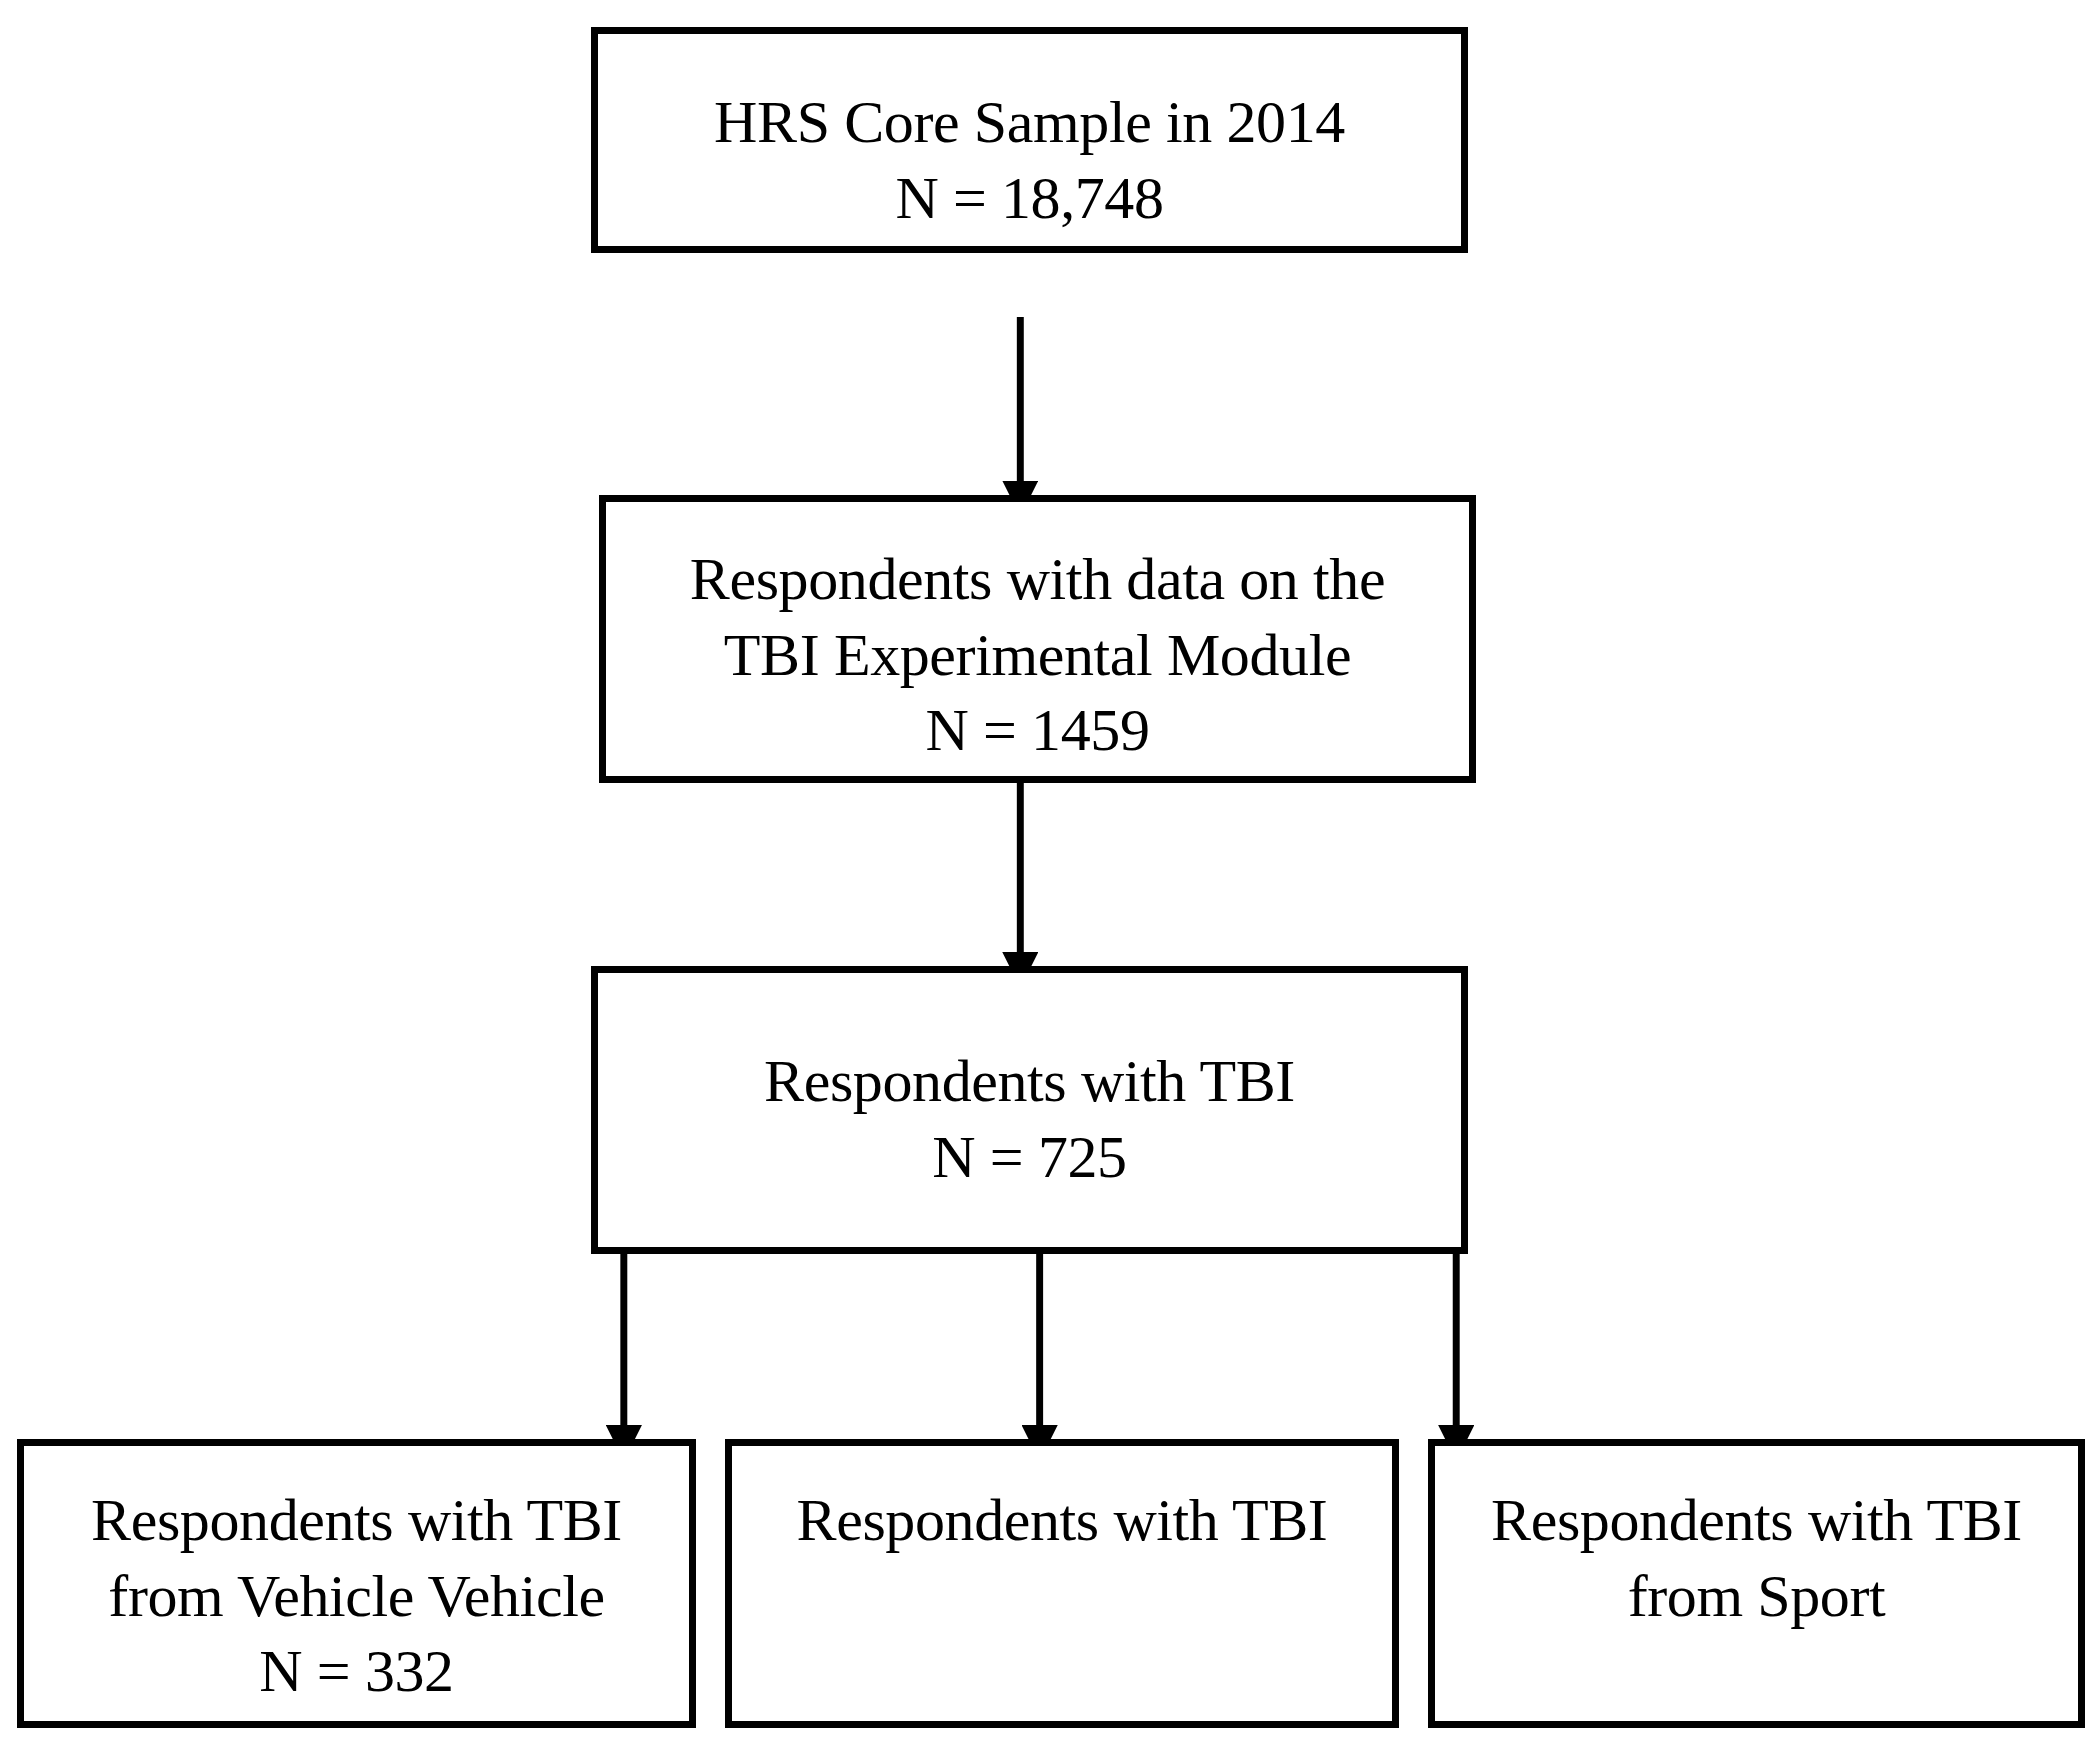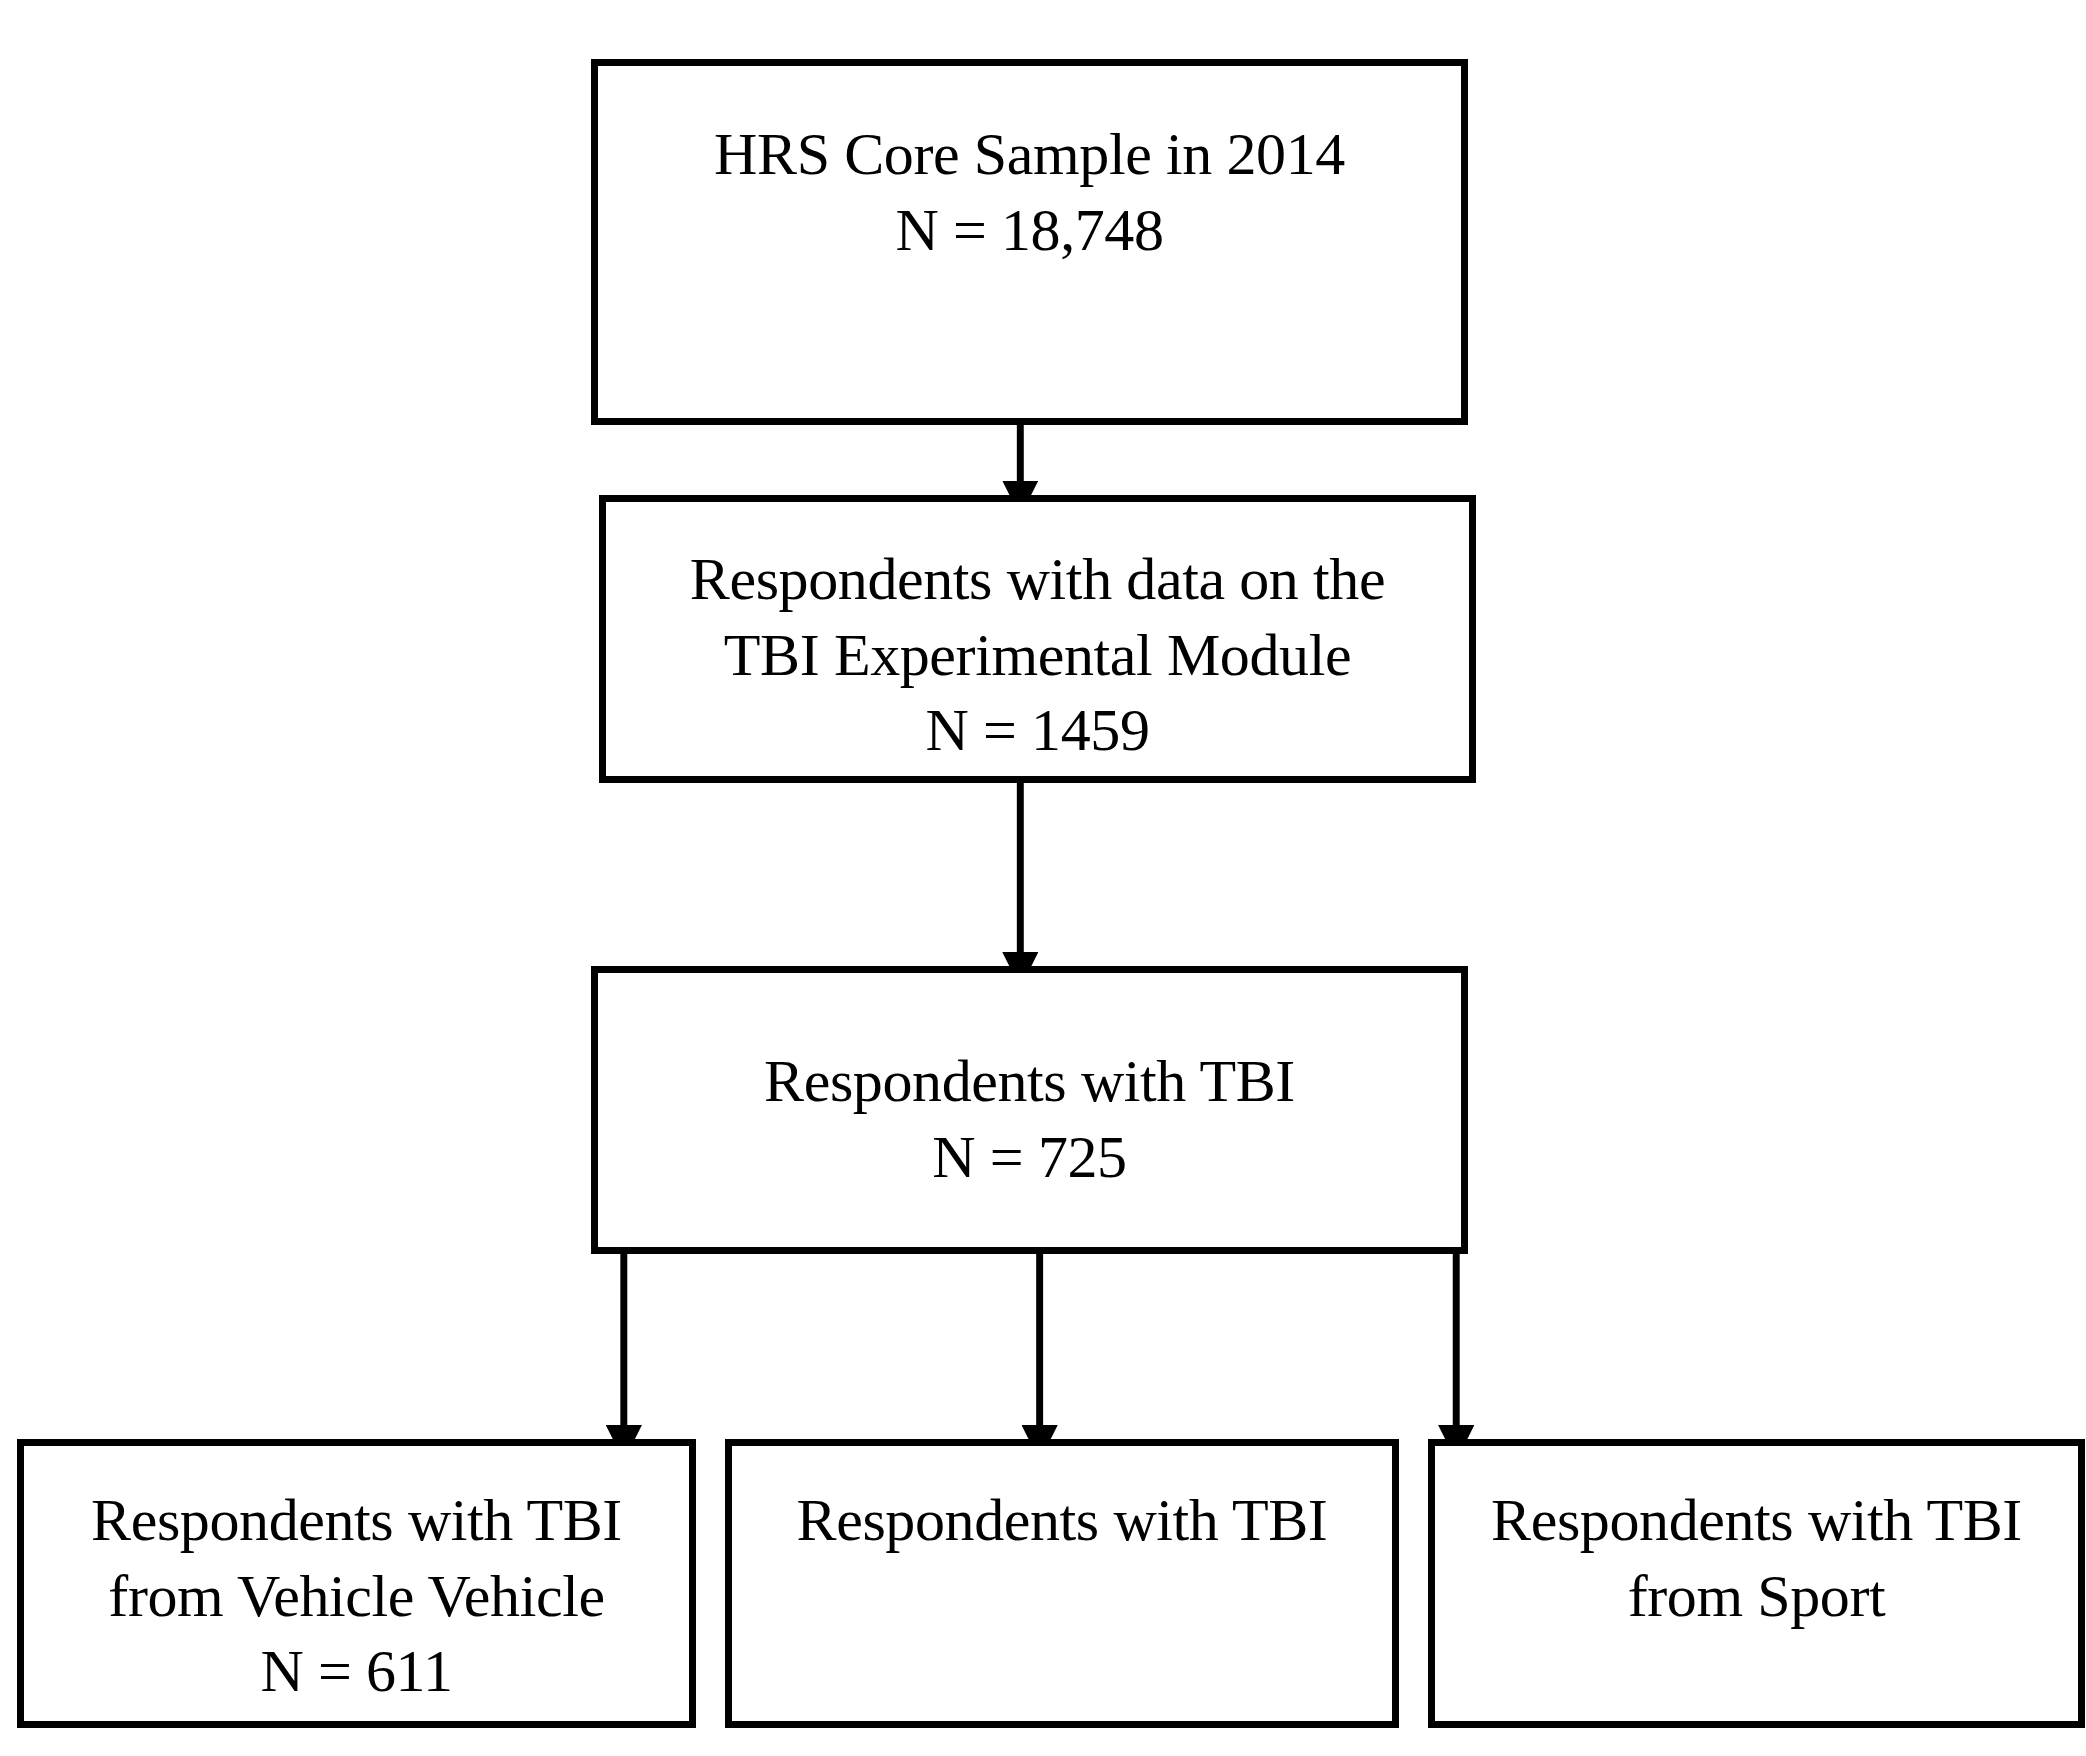--- a/index.html
+++ b/index.html
@@ -39,23 +39,22 @@
     line-height: 1.26;
     font-size: 60px;
     letter-spacing: -0.4px;
   }
   .node .line {
     display: block;
     white-space: nowrap;
   }
   
   #node-core {
-    left: 591px;  top: 27px;   width: 877px; height: 366px;
+    left: 591px;  top: 27px;   width: 877px; height: 226px;
     padding-top: 51px;
-    margin-top: 32px;
   }
   #node-module {
     left: 591px;  top: 495px;  width: 877px; height: 288px;
     padding-top: 40px;
     margin-left: 8px;
   }
   #node-tbi {
     left: 591px;  top: 966px; width: 877px; height: 288px;
     padding-top: 71px;
   }
@@ -106,21 +105,21 @@
   </div>
 
   <div class="node" id="node-tbi">
     <span class="line">Respondents with TBI</span>
     <span class="line">N = 725</span>
   </div>
 
   <div class="node" id="node-vehicle">
     <span class="line">Respondents with TBI</span>
     <span class="line">from Vehicle Vehicle</span>
-    <span class="line">N = 611</span>
+    <span class="line">N = 332</span>
   </div>
 
   <div class="node" id="node-fall">
     <span class="line">Respondents with TBI</span>
   </div>
 
   <div class="node" id="node-sport">
     <span class="line">Respondents with TBI</span>
     <span class="line">from Sport</span>
   </div>

